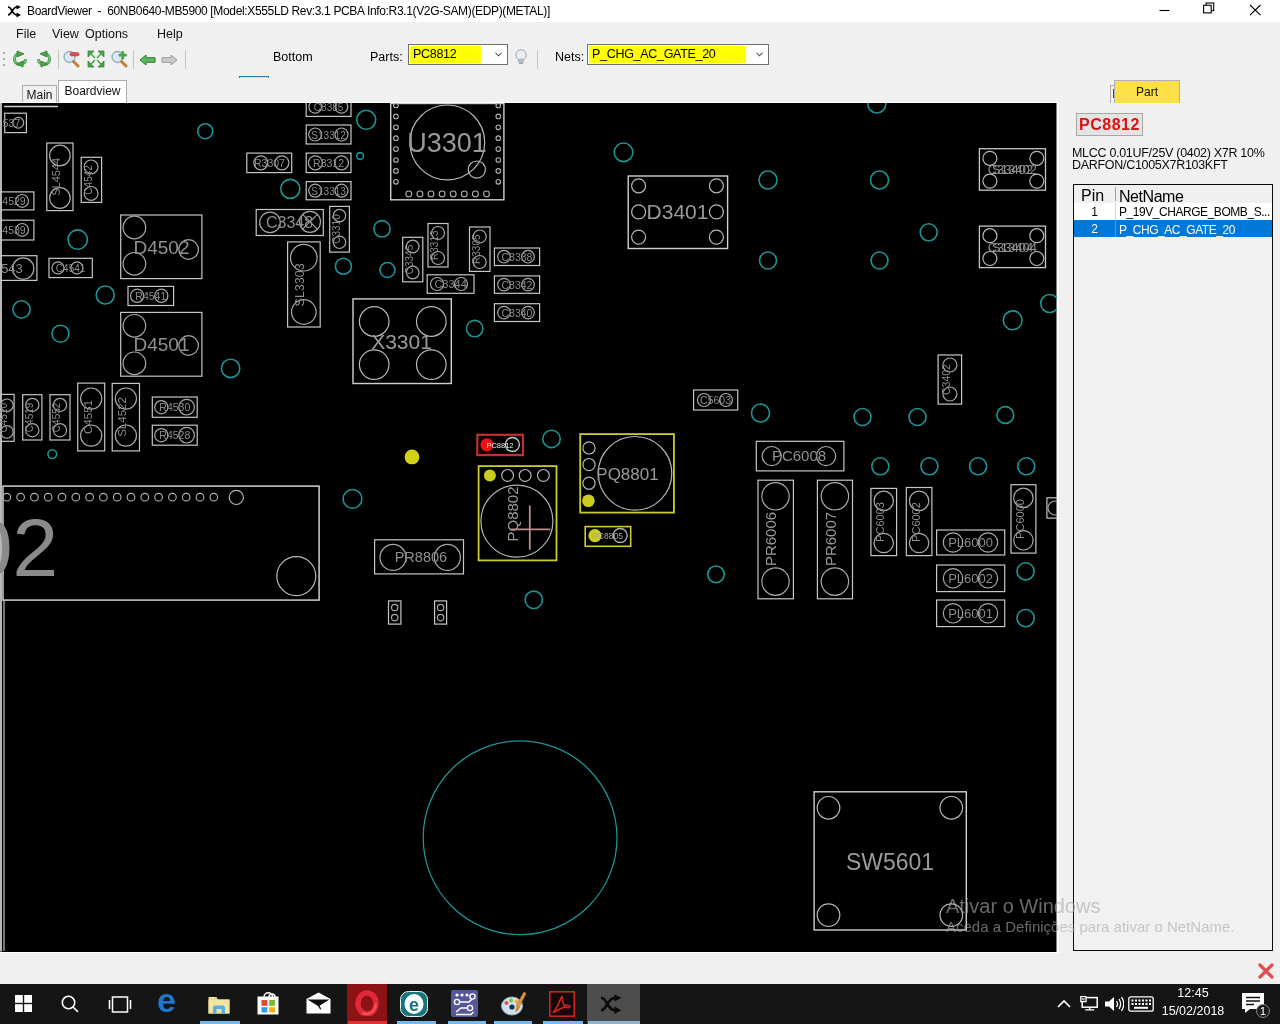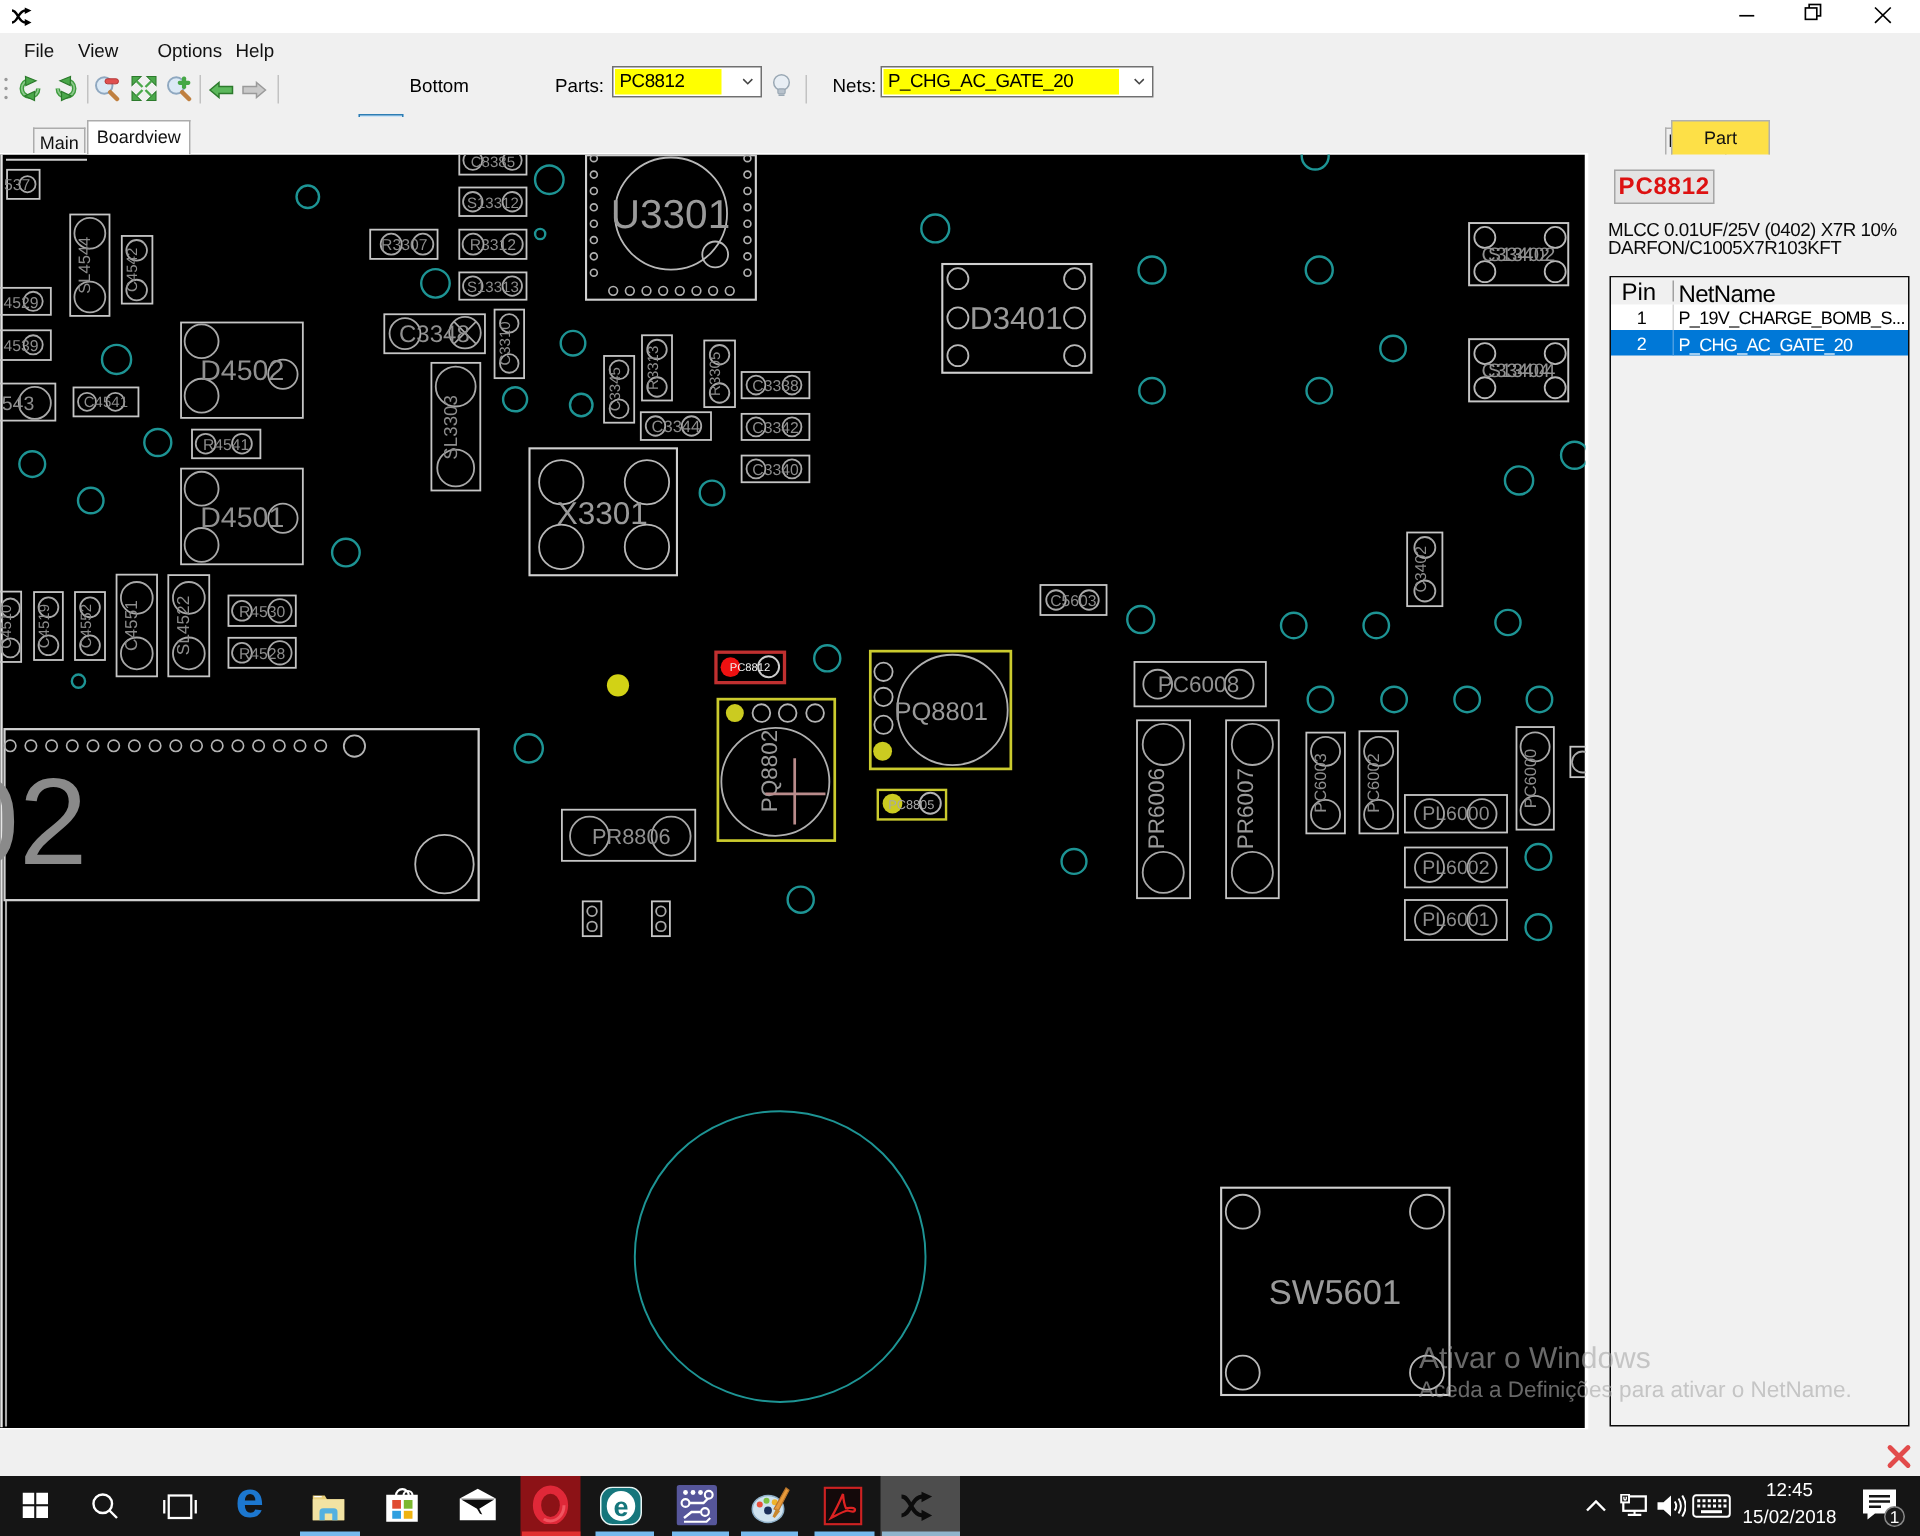--- a/index.html
+++ b/index.html
@@ -41,31 +41,32 @@
 .netcell { position:absolute; left:45px; top:2.5px; white-space:nowrap; overflow:hidden; width:153px; letter-spacing:-0.45px; }
 .rowsep { position:absolute; left:41px; top:0; width:1px; height:100%; background:#d6d6d6; }
 
 </style></head><body>
 <div id="app">
 <div class="titlebar">
 <svg width="16" height="14" style="position:absolute;left:7px;top:4px" viewBox="0 0 16 14">
 <path d="M1 3 C5 3 5 11 10 11 M1 11 C5 11 5 3 10 3" stroke="#000" stroke-width="1.7" fill="none"></path>
 <path d="M9.5 1 L14 3 L9.5 5.4 Z M9.5 8.6 L14 11 L9.5 13.4 Z" fill="#000"></path>
 </svg>
+<div class="title-text">BoardViewer  -  60NB0640-MB5900 [Model:X555LD Rev:3.1 PCBA Info:R3.1(V2G-SAM)(EDP)(METAL)]</div>
 <svg width="120" height="22" style="position:absolute;left:1150px;top:0" viewBox="0 0 120 22">
 <path d="M9.5 10.5 H19.5" stroke="#000" stroke-width="1.1"></path>
 <rect x="56.1" y="3.0" width="7.6" height="7.6" fill="none" stroke="#000" stroke-width="1.1"></rect>
 <rect x="53.6" y="5.3" width="7.6" height="7.6" fill="#fff" stroke="#000" stroke-width="1.1"></rect>
 <path d="M100 5 L110.5 15.2 M110.5 5 L100 15.2" stroke="#000" stroke-width="1.1"></path>
 </svg>
 </div>
 <div class="menubar">
 <span style="left:16px">File</span>
 <span style="left:52px">View</span>
-<span style="left:105px">Options</span>
+<span style="left:85px">Options</span>
 <span style="left:157px">Help</span>
 </div>
 <div class="toolbar">
 <svg width="6" height="20" style="position:absolute;left:1px;top:4px">
         <circle cx="3" cy="3" r="1.1" fill="#9a9a9a"></circle>
         <circle cx="3" cy="9" r="1.1" fill="#9a9a9a"></circle>
         <circle cx="3" cy="15" r="1.1" fill="#9a9a9a"></circle>
       </svg>
 <svg width="18" height="18" style="position:absolute;left:11px;top:4px" viewBox="0 0 18 18">
 <path d="M14.5 9 A5.5 5.5 0 1 1 9 3.5" fill="none" stroke="#3d9b3d" stroke-width="3"></path>

